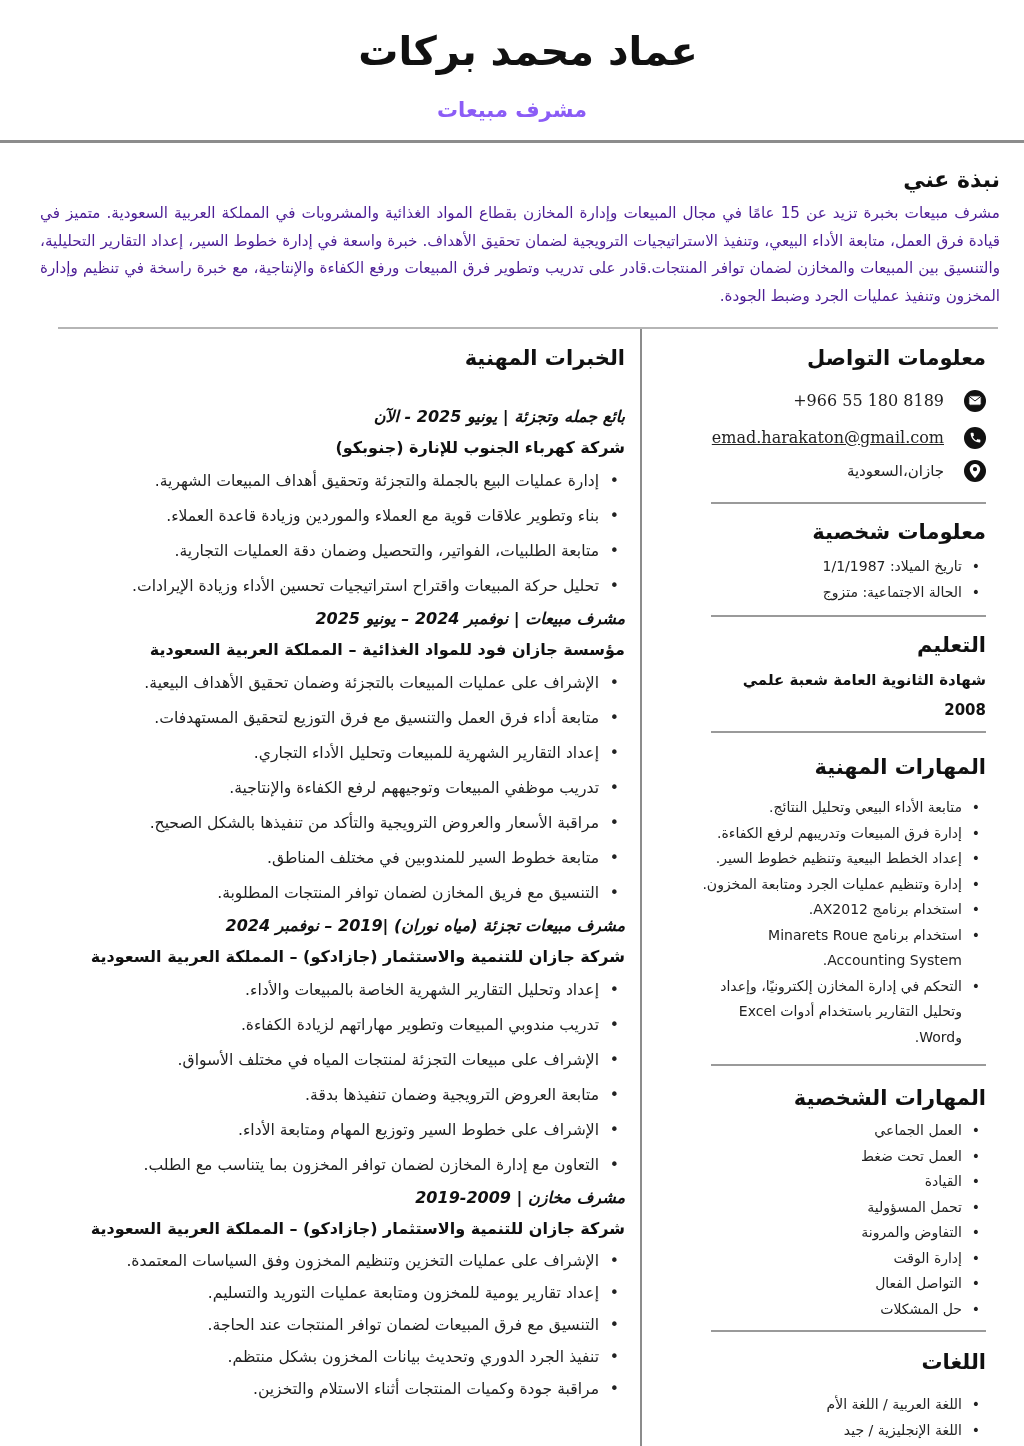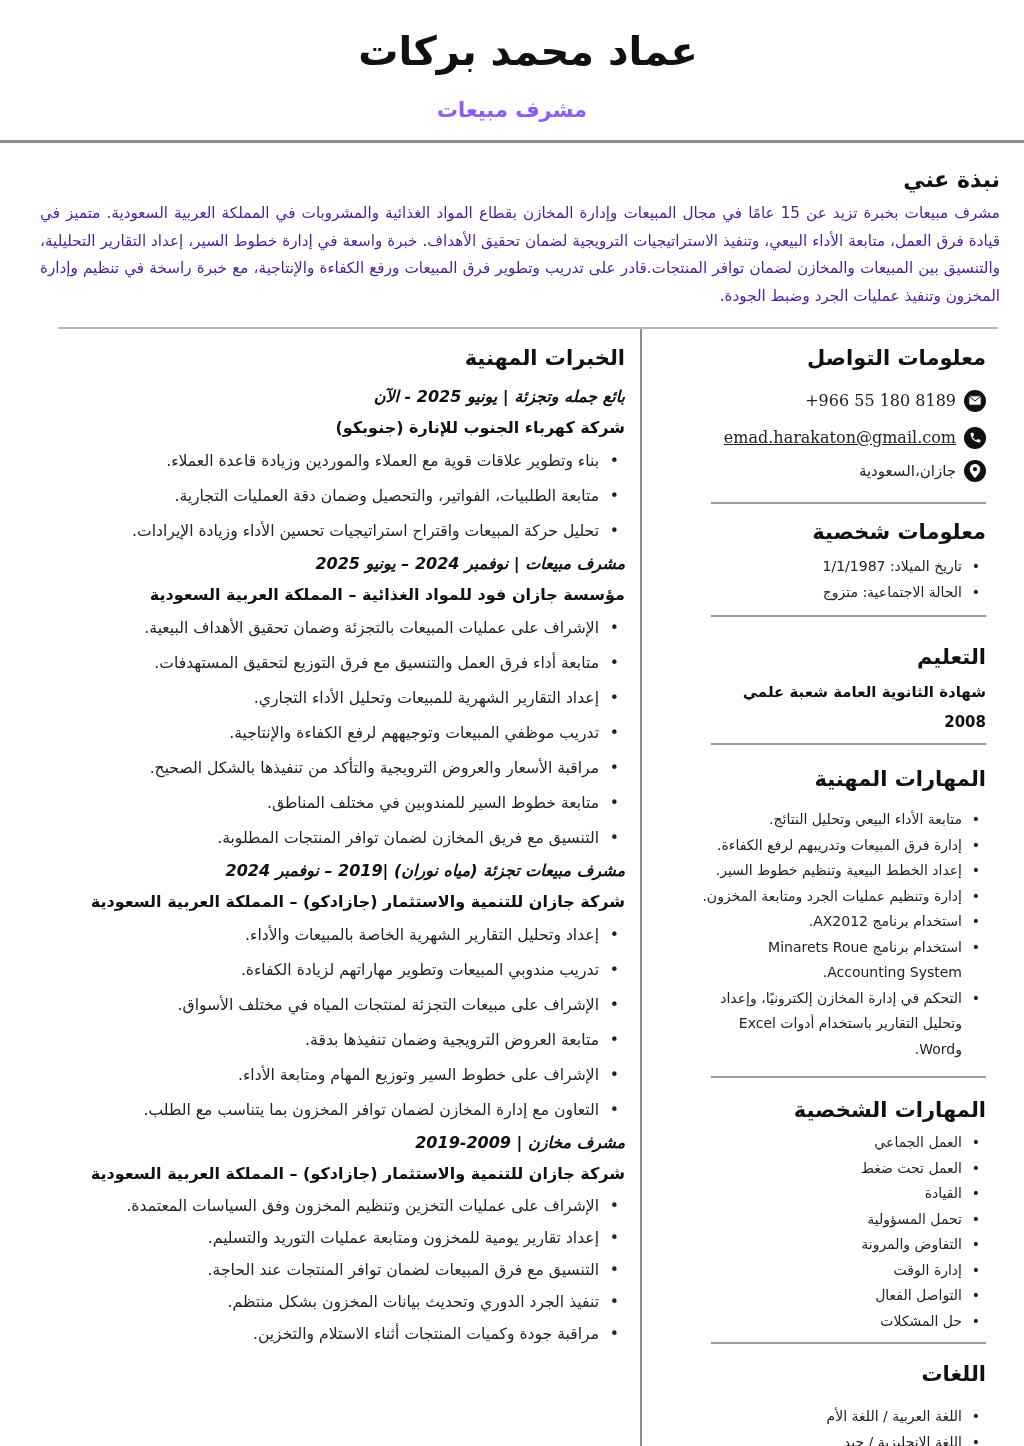--- a/index.html
+++ b/index.html
@@ -97,21 +97,21 @@
       height: 2px;
       background: #9a9a9a;
       margin-right: 8px;
       width: 275px;
       margin-left: auto;
       margin-right: 0;
     }
     .contact-row {
       display: flex;
       align-items: center;
-      gap: 8px;
+      gap: 20px;
       height: 37px;
       font-size: 15px;
       color: #222;
     }
     .contact-row .ico {
       width: 22px;
       height: 22px;
       border-radius: 50%;
       background: #111;
       color: #fff;
@@ -158,21 +158,21 @@
       position: absolute;
       top: 338px;
       left: 50px;
       width: 575px;
     }
     .main-title {
       font-size: 21px;
       font-weight: bold;
       line-height: 40px;
       color: #111;
-      margin-bottom: 4px;
+      margin-bottom: 24px;
     }
     .job-head {
       font-size: 16px;
       font-weight: bold;
       line-height: 30px;
       color: #111;
       font-style: italic;
     }
     .company {
       font-size: 16px;
@@ -252,21 +252,21 @@
   <div class="side-section" style="margin-top:8px">
     <div class="side-title">معلومات شخصية</div>
     <ul class="side-list" style="margin-top:2px">
       <li>تاريخ الميلاد: 1/1/1987</li>
       <li>الحالة الاجتماعية: متزوج</li>
     </ul>
     <div style="height:10px"></div>
     <div class="side-rule"></div>
   </div>
 
-  <div class="side-section" style="margin-top:20px">
+  <div class="side-section" style="margin-top:8px">
     <div class="side-title">التعليم</div>
     <div class="edu-text">شهادة الثانوية العامة شعبة علمي 2008</div>
     <div style="height:6px"></div>
     <div class="side-rule"></div>
   </div>
 
   <div class="side-section" style="margin-top:14px">
     <div class="side-title">المهارات المهنية</div>
     <ul class="side-list" style="margin-top:8px">
       <li>متابعة الأداء البيعي وتحليل النتائج.</li>
@@ -306,20 +306,21 @@
   </div>
 </div>
 
 <div class="main">
   <div class="main-title">الخبرات المهنية</div>
 
   <div>
     <div class="job-head">بائع جمله وتجزئة | يونيو 2025 - الآن</div>
     <div class="company">شركة كهرباء الجنوب للإنارة (جنوبكو)</div>
     <ul class="duties">
+      <li>إدارة عمليات البيع بالجملة والتجزئة وتحقيق أهداف المبيعات الشهرية.</li>
       <li>بناء وتطوير علاقات قوية مع العملاء والموردين وزيادة قاعدة العملاء.</li>
       <li>متابعة الطلبيات، الفواتير، والتحصيل وضمان دقة العمليات التجارية.</li>
       <li>تحليل حركة المبيعات واقتراح استراتيجيات تحسين الأداء وزيادة الإيرادات.</li>
     </ul>
   </div>
 
   <div>
     <div class="job-head">مشرف مبيعات | نوفمبر 2024 – يونيو 2025</div>
     <div class="company">مؤسسة جازان فود للمواد الغذائية – المملكة العربية السعودية</div>
     <ul class="duties">

